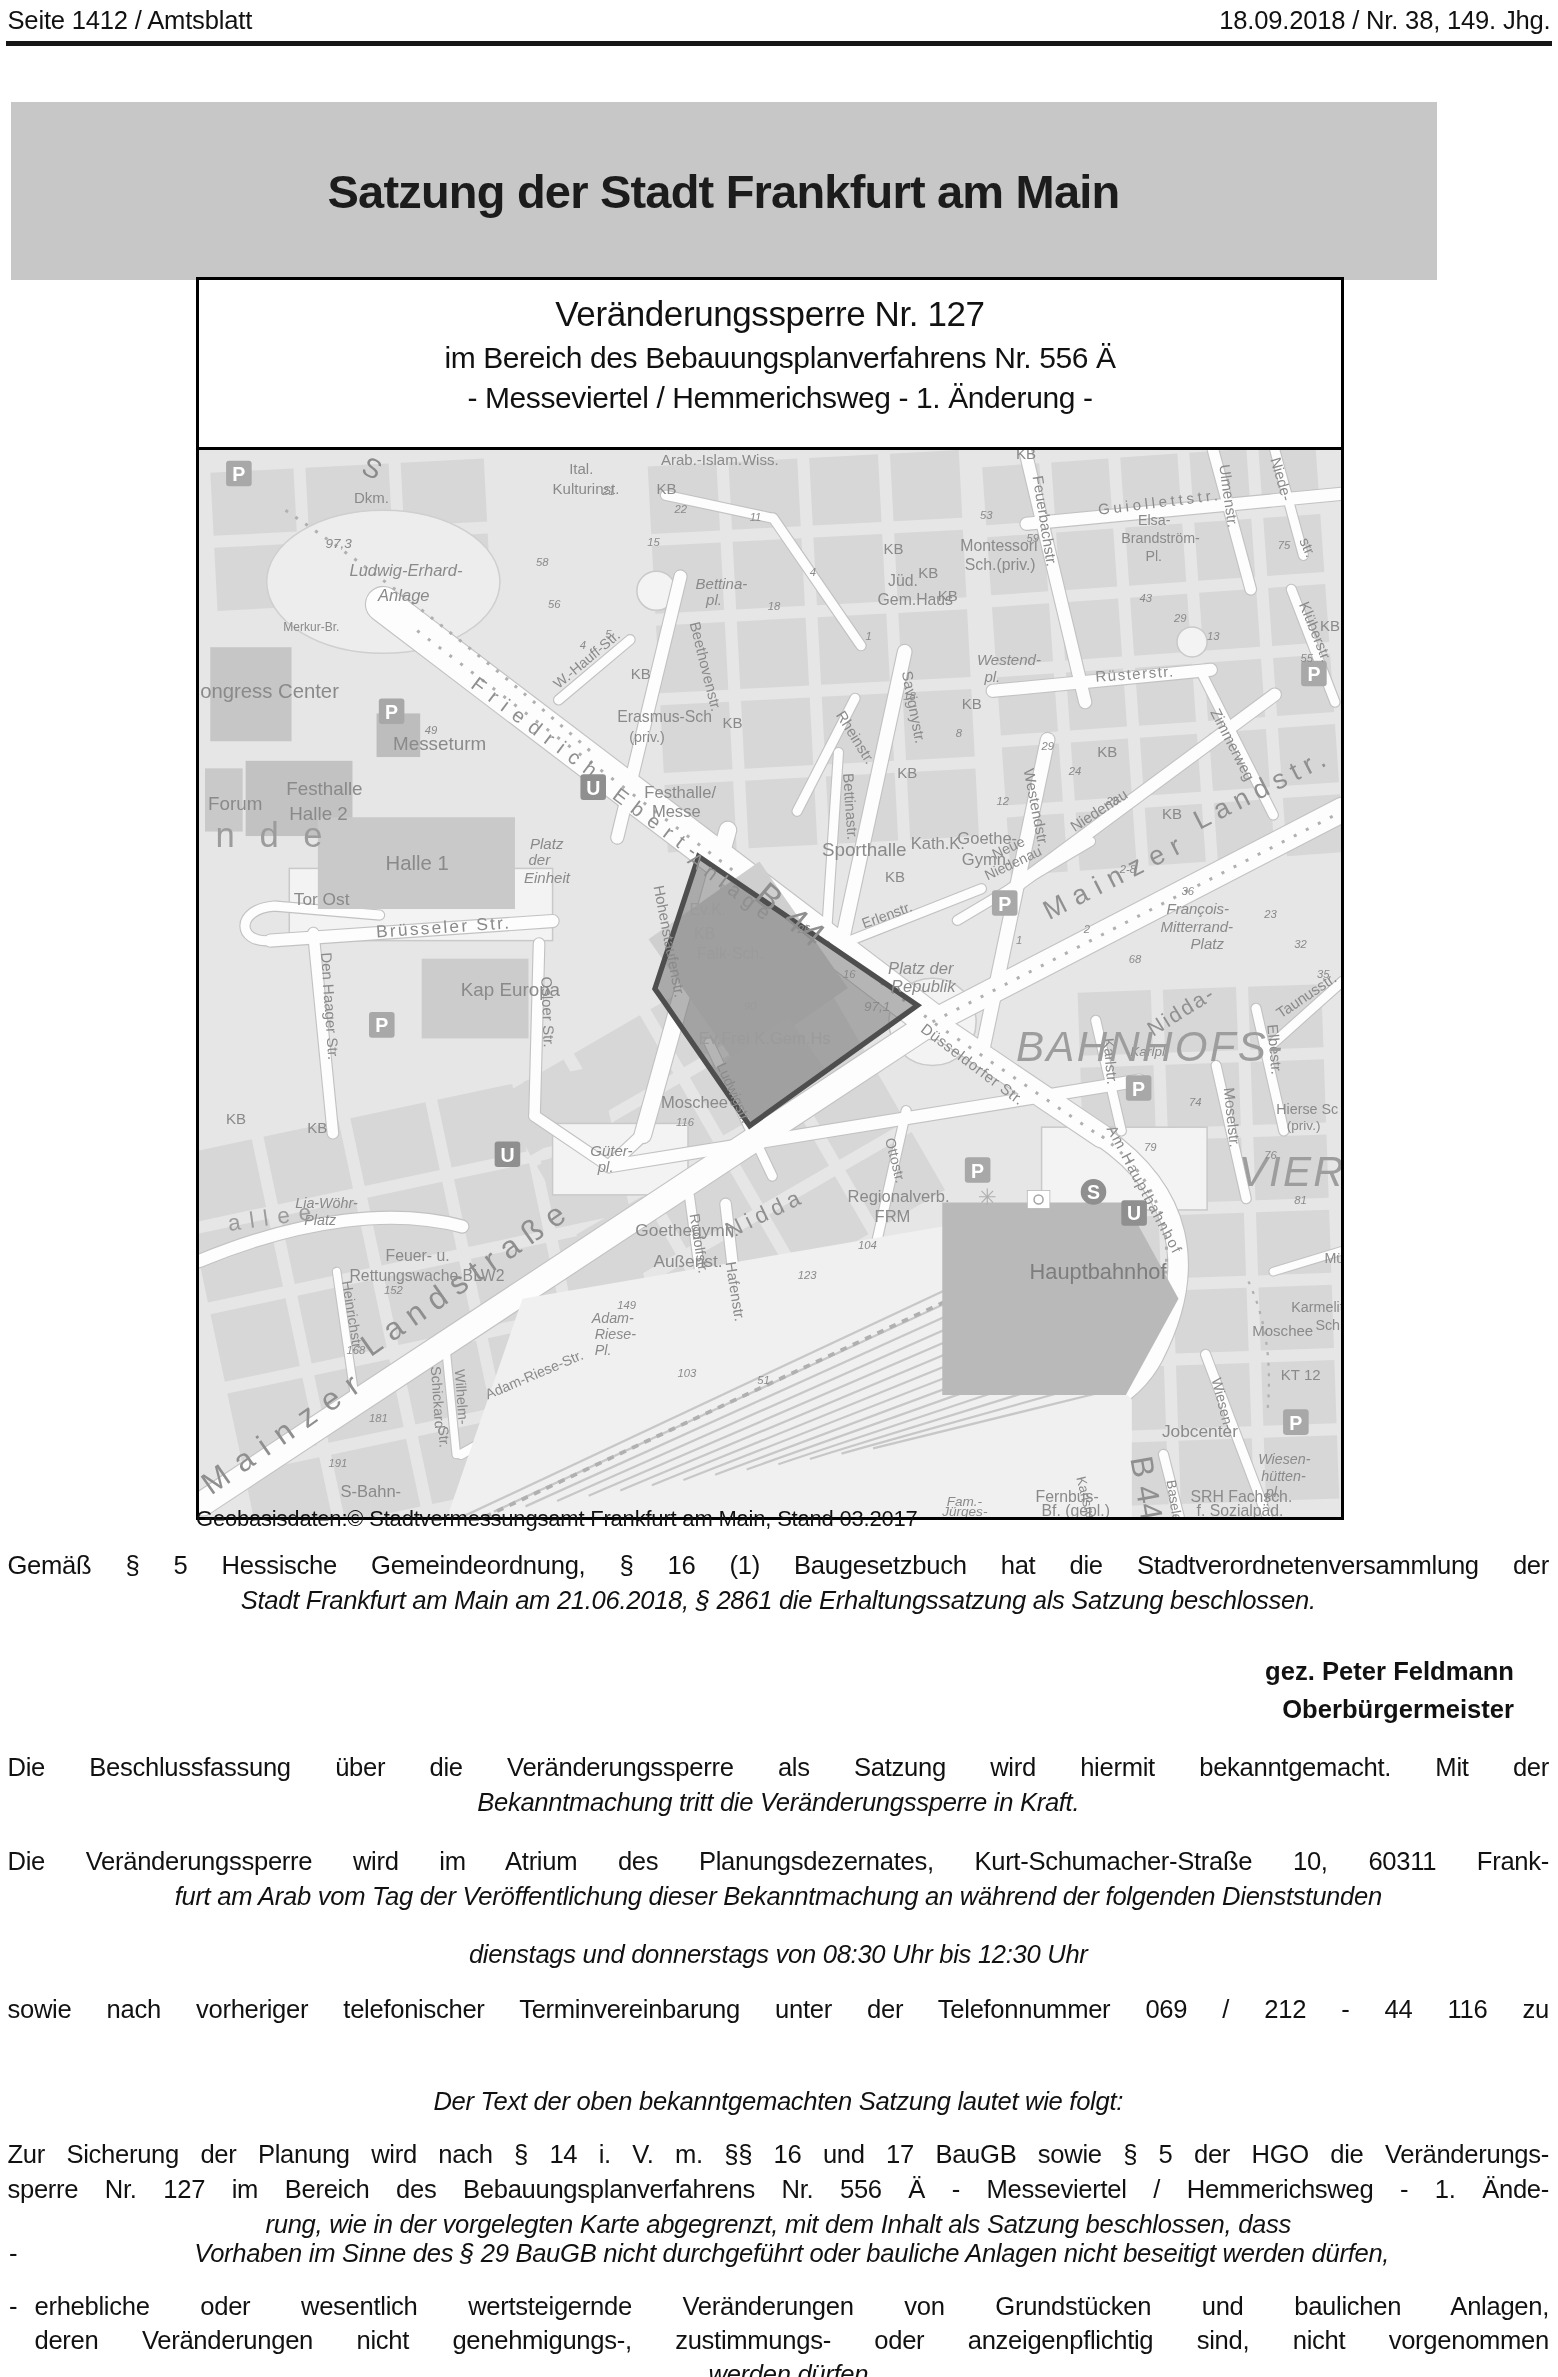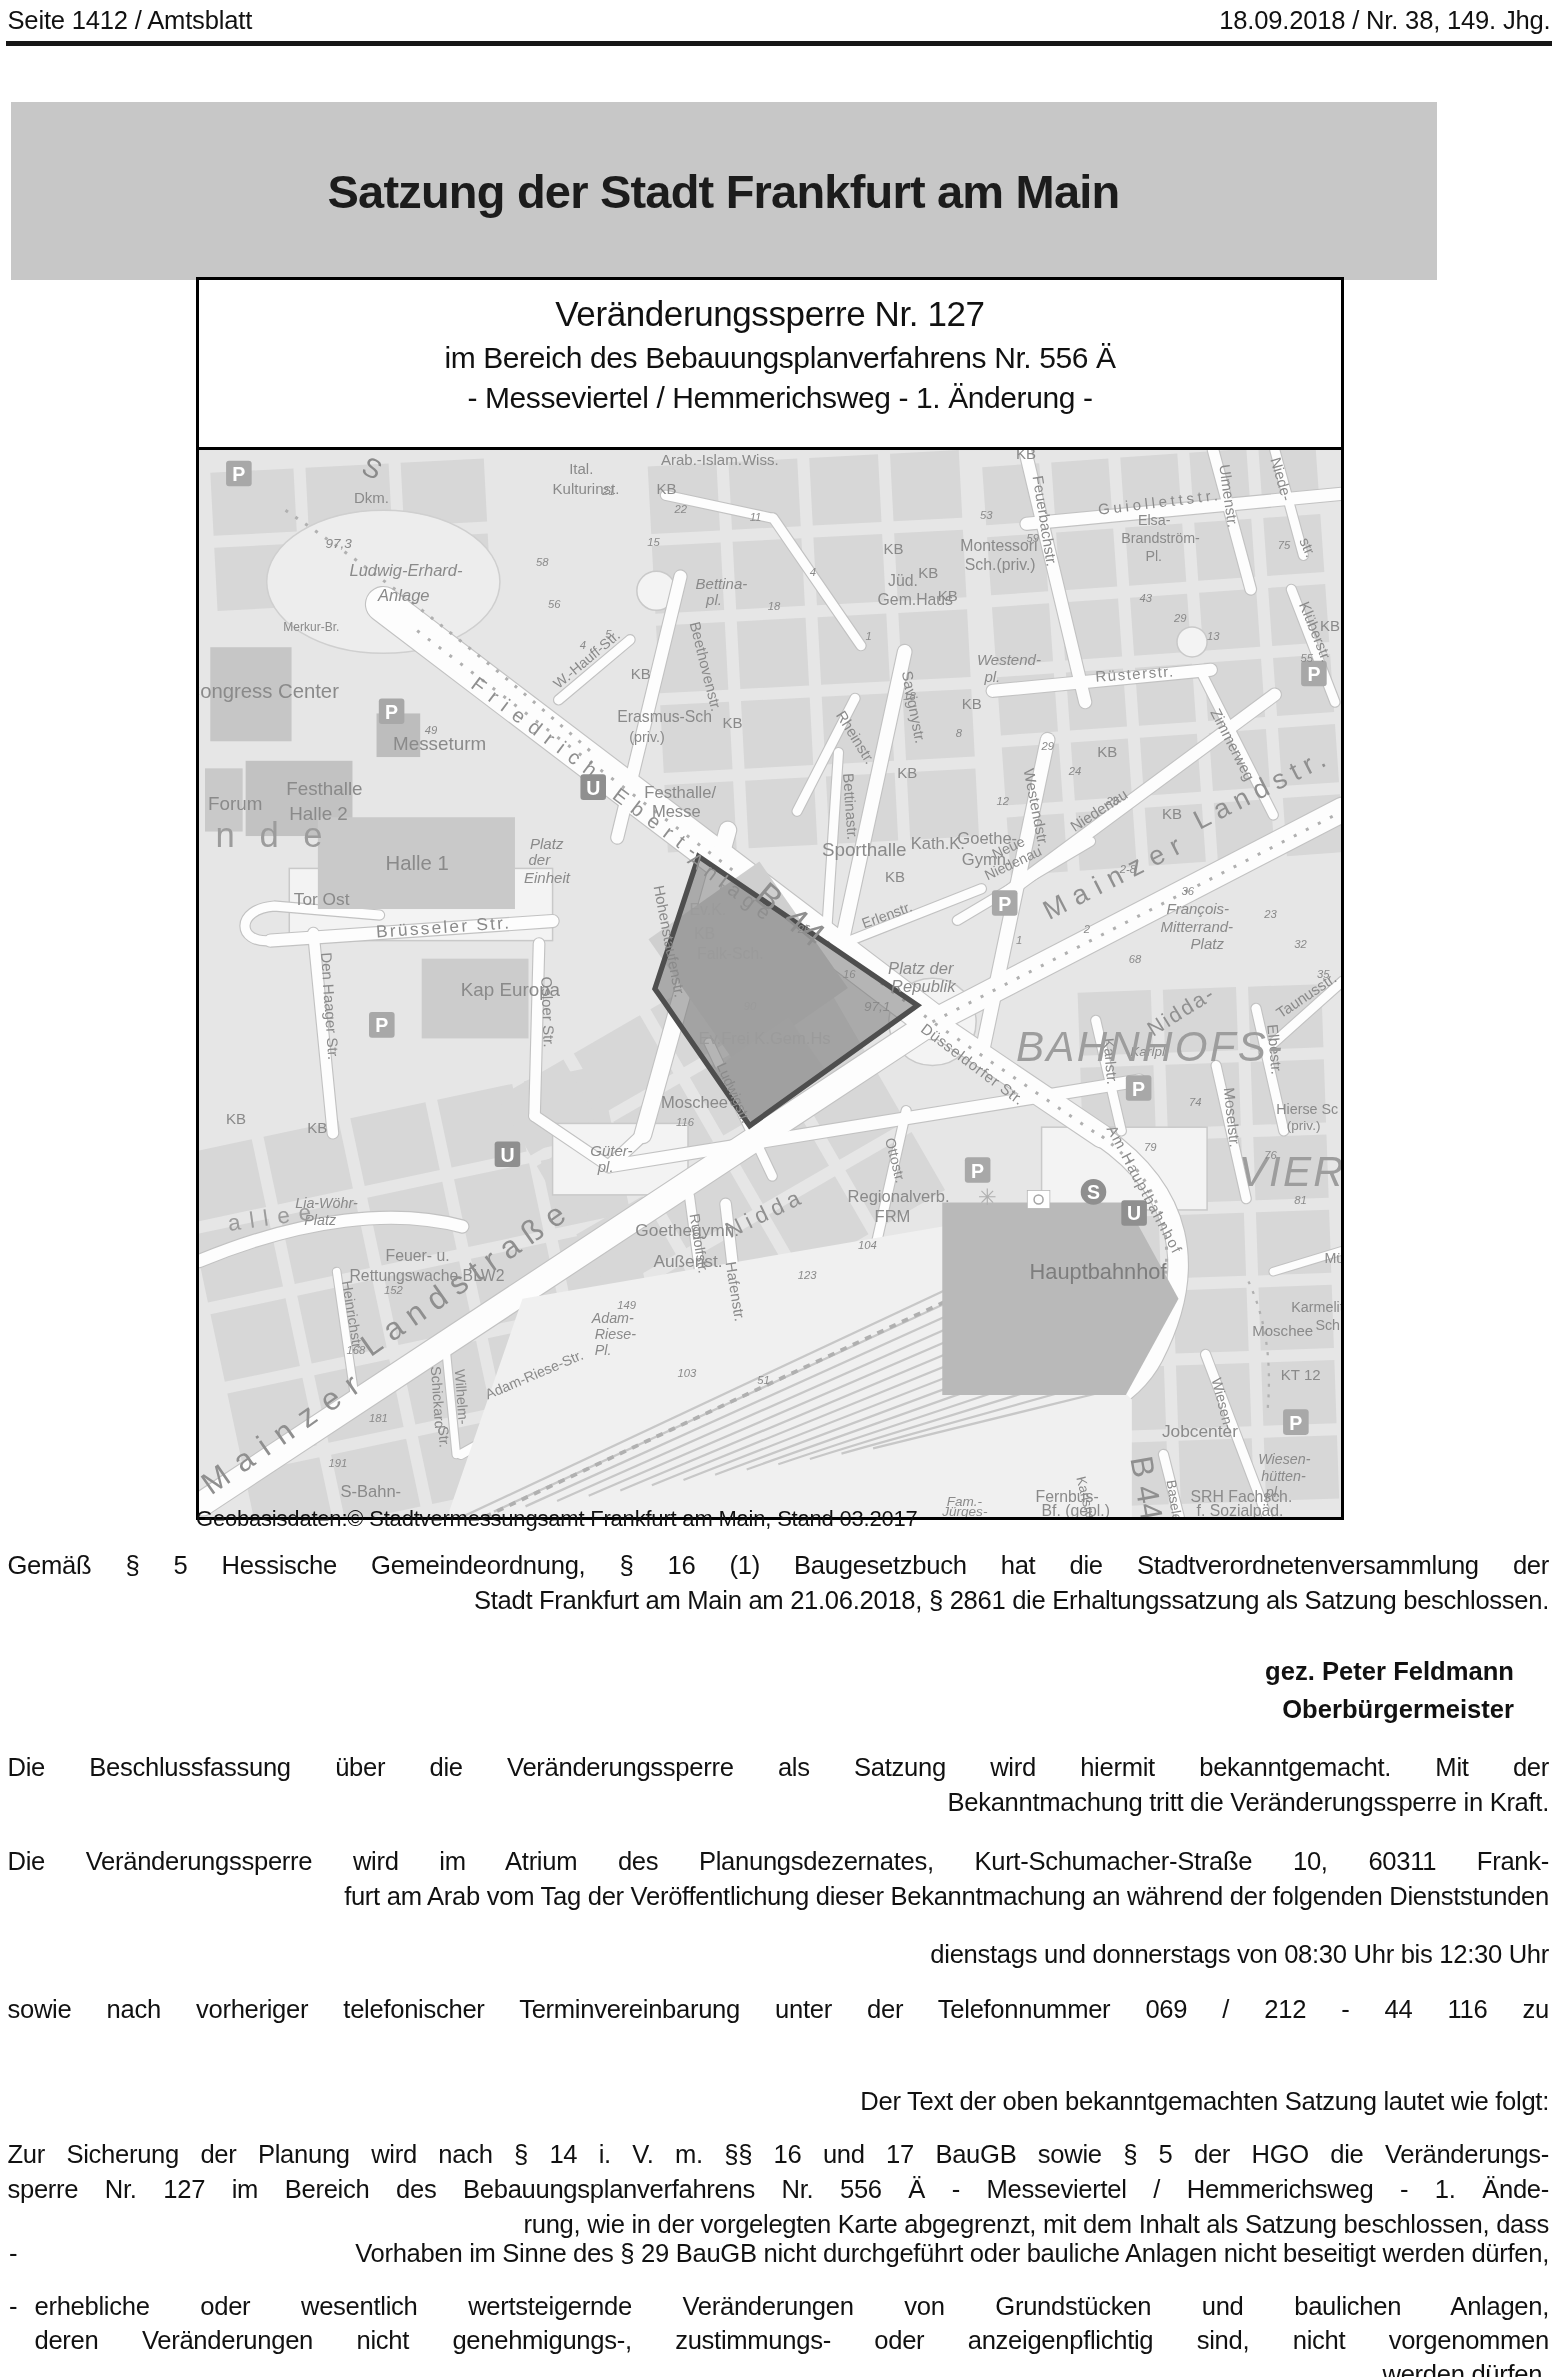--- a/index.html
+++ b/index.html
@@ -13,21 +13,21 @@
   .banner h1{margin:0;font-size:47px;font-weight:700;letter-spacing:-0.8px;color:#1c1c1c;}
   .mapbox{position:absolute;top:277px;left:196px;width:1142px;border:3px solid #000;background:#fff;}
   .mapbox-title{height:170px;border-bottom:3px solid #000;text-align:center;padding-top:10.5px;box-sizing:border-box;}
   .mt1{font-size:35px;letter-spacing:-0.4px;margin:3px 0 7.5px 0;}
   .mt2,.mt3{font-size:30px;letter-spacing:-0.4px;margin:1.5px 0 6px 0;padding-left:20px;}
   .mapwrap{position:relative;height:1067px;overflow:hidden;background:#e6e6e6;}
   .mapwrap svg{display:block;}
   .caption{position:absolute;top:1506px;left:196px;font-size:22px;letter-spacing:-0.2px;}
   .para{position:absolute;left:7.5px;right:9px;font-size:25.6px;letter-spacing:-0.3px;line-height:35px;}
   .jl{text-align:justify;text-align-last:justify;text-justify:inter-word;}
-  .ll{text-align:right;}
+  .ll{text-align:center;font-style:italic;}
   .sig{position:absolute;right:44px;text-align:right;font-weight:700;font-size:25.6px;line-height:38px;}
   .bullet{position:absolute;left:7.5px;right:9px;padding-left:27px;font-size:25.6px;letter-spacing:-0.3px;line-height:34px;}
   .bullet .mark{position:absolute;left:1.5px;top:0;}
 </style>
 </head>
 <body>
 
 <div class="page">
 
   <div class="hdr">

